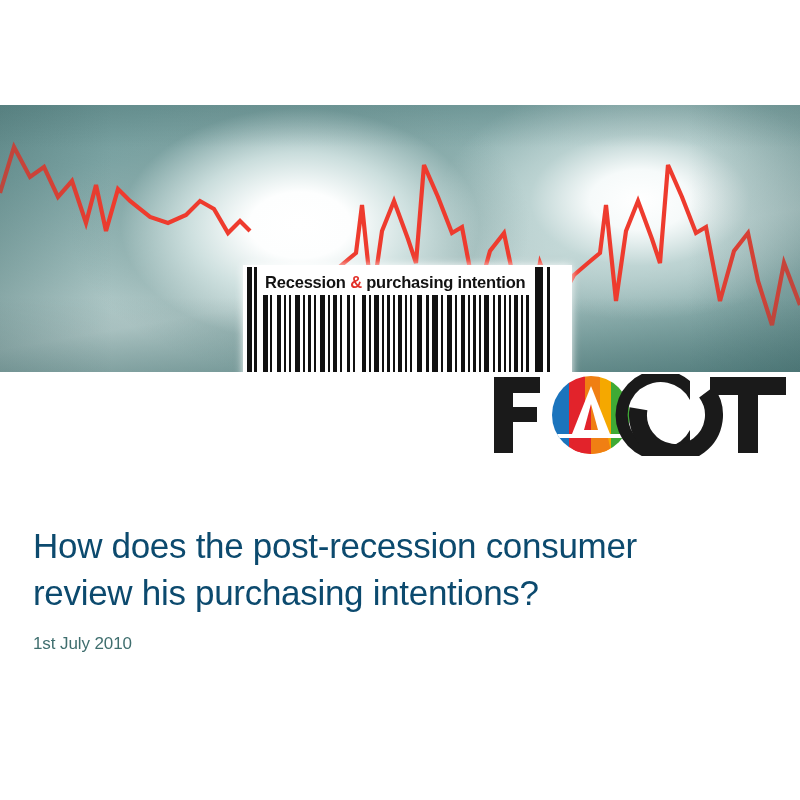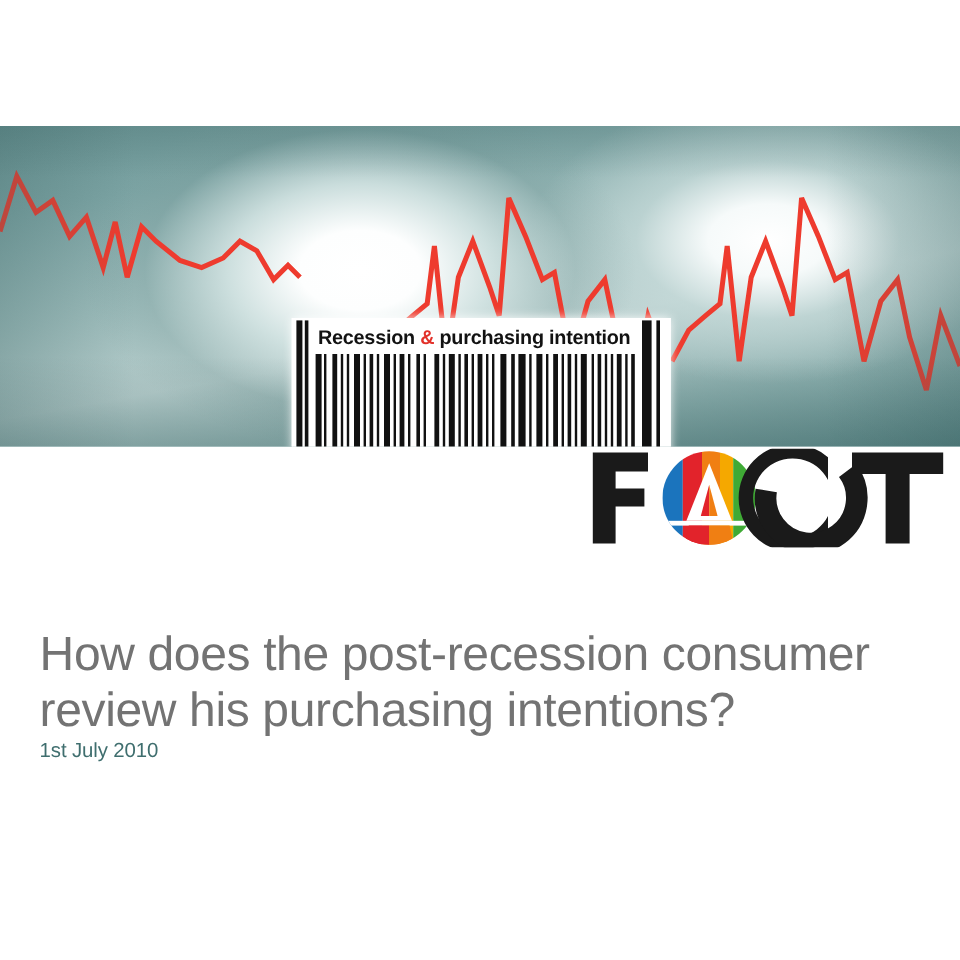--- a/index.html
+++ b/index.html
@@ -50,20 +50,21 @@
 
   
   #barcode-panel {
     position: absolute;
     left: 243px;
     top: 160px;
     width: 316px;
     height: 138px;
     background: #ffffff;
     box-shadow: 0 0 8px rgba(255,255,255,0.95);
+    padding-left: 13px;
   }
   #barcode-title {
     position: absolute;
     left: 22px;
     top: 6px;
     width: 274px;
     height: 22px;
     font-family: "Liberation Sans", sans-serif;
     font-weight: bold;
     font-size: 16.5px;
@@ -110,29 +111,30 @@
 
   
   #title-block {
     position: absolute;
     left: 33px;
     top: 522px;
     width: 720px;
   }
   #deck-title {
     font-family: "Liberation Sans", sans-serif;
-    font-size: 40px;
+    font-size: 35px;
     line-height: 47px;
     font-weight: 400;
-    color: #737373;
+    color: #0c4a6e;
     letter-spacing: -0.3px;
     margin: 0;
     white-space: pre-line;
   }
   #deck-date {
+    margin-top: 18px;
     font-family: "Liberation Sans", sans-serif;
     font-size: 17px;
     font-weight: 400;
     color: #3f6e6e;
     letter-spacing: -0.1px;
   }
 </style>
 </head>
 <body>
 

